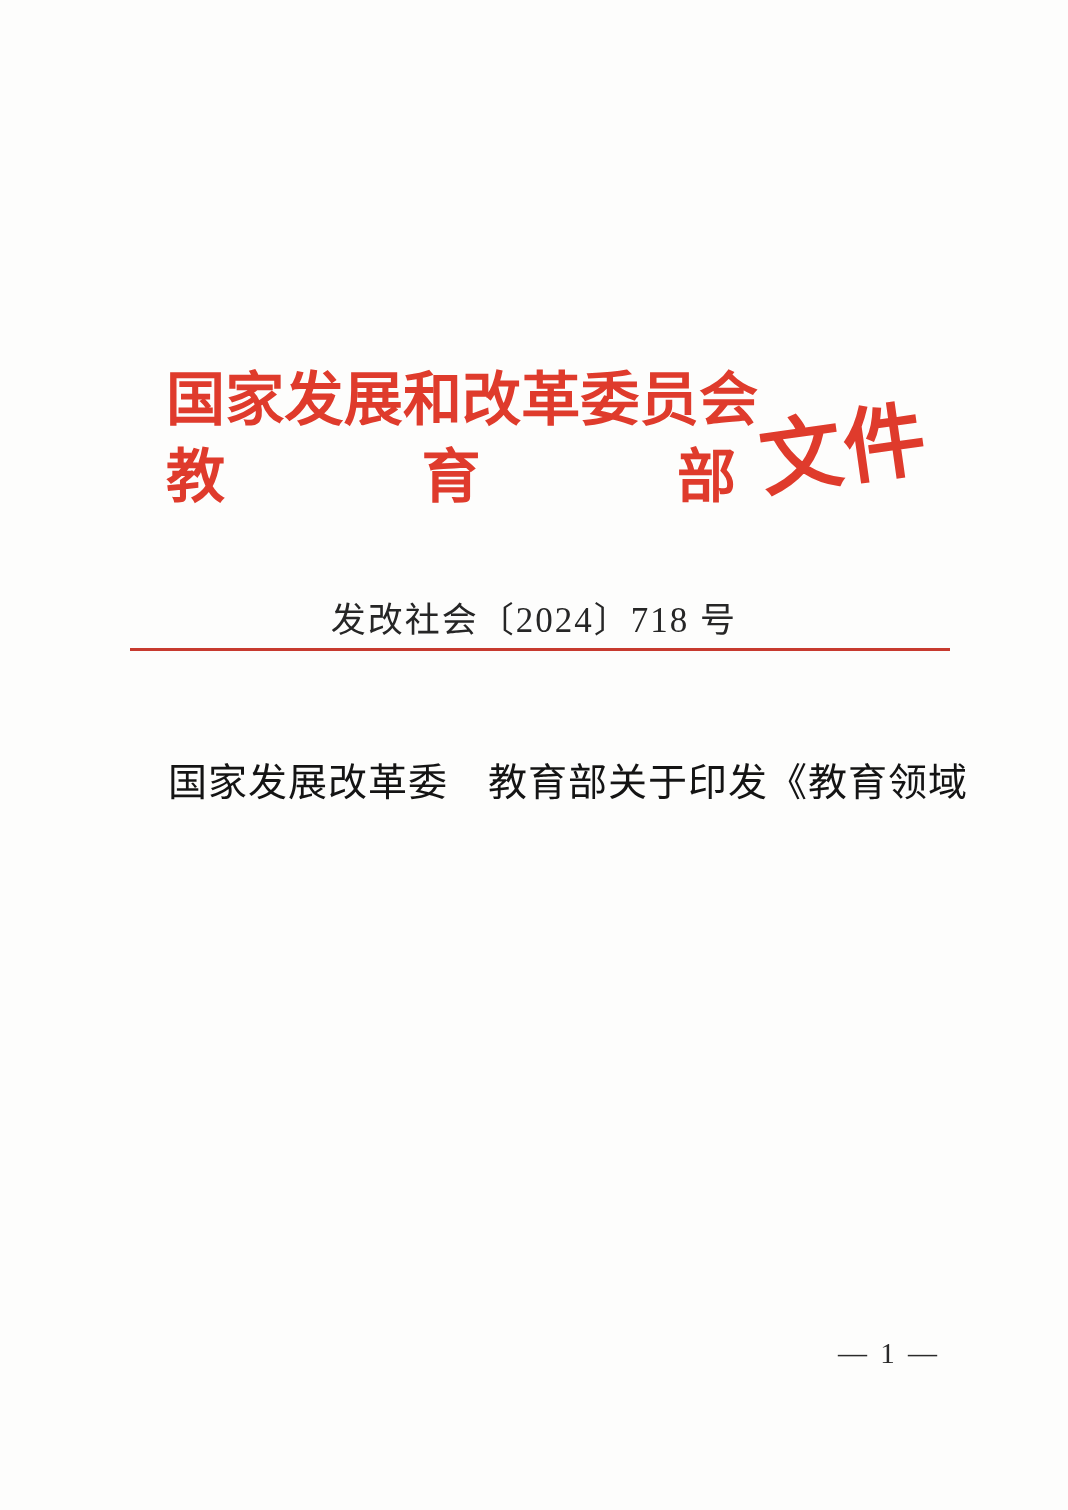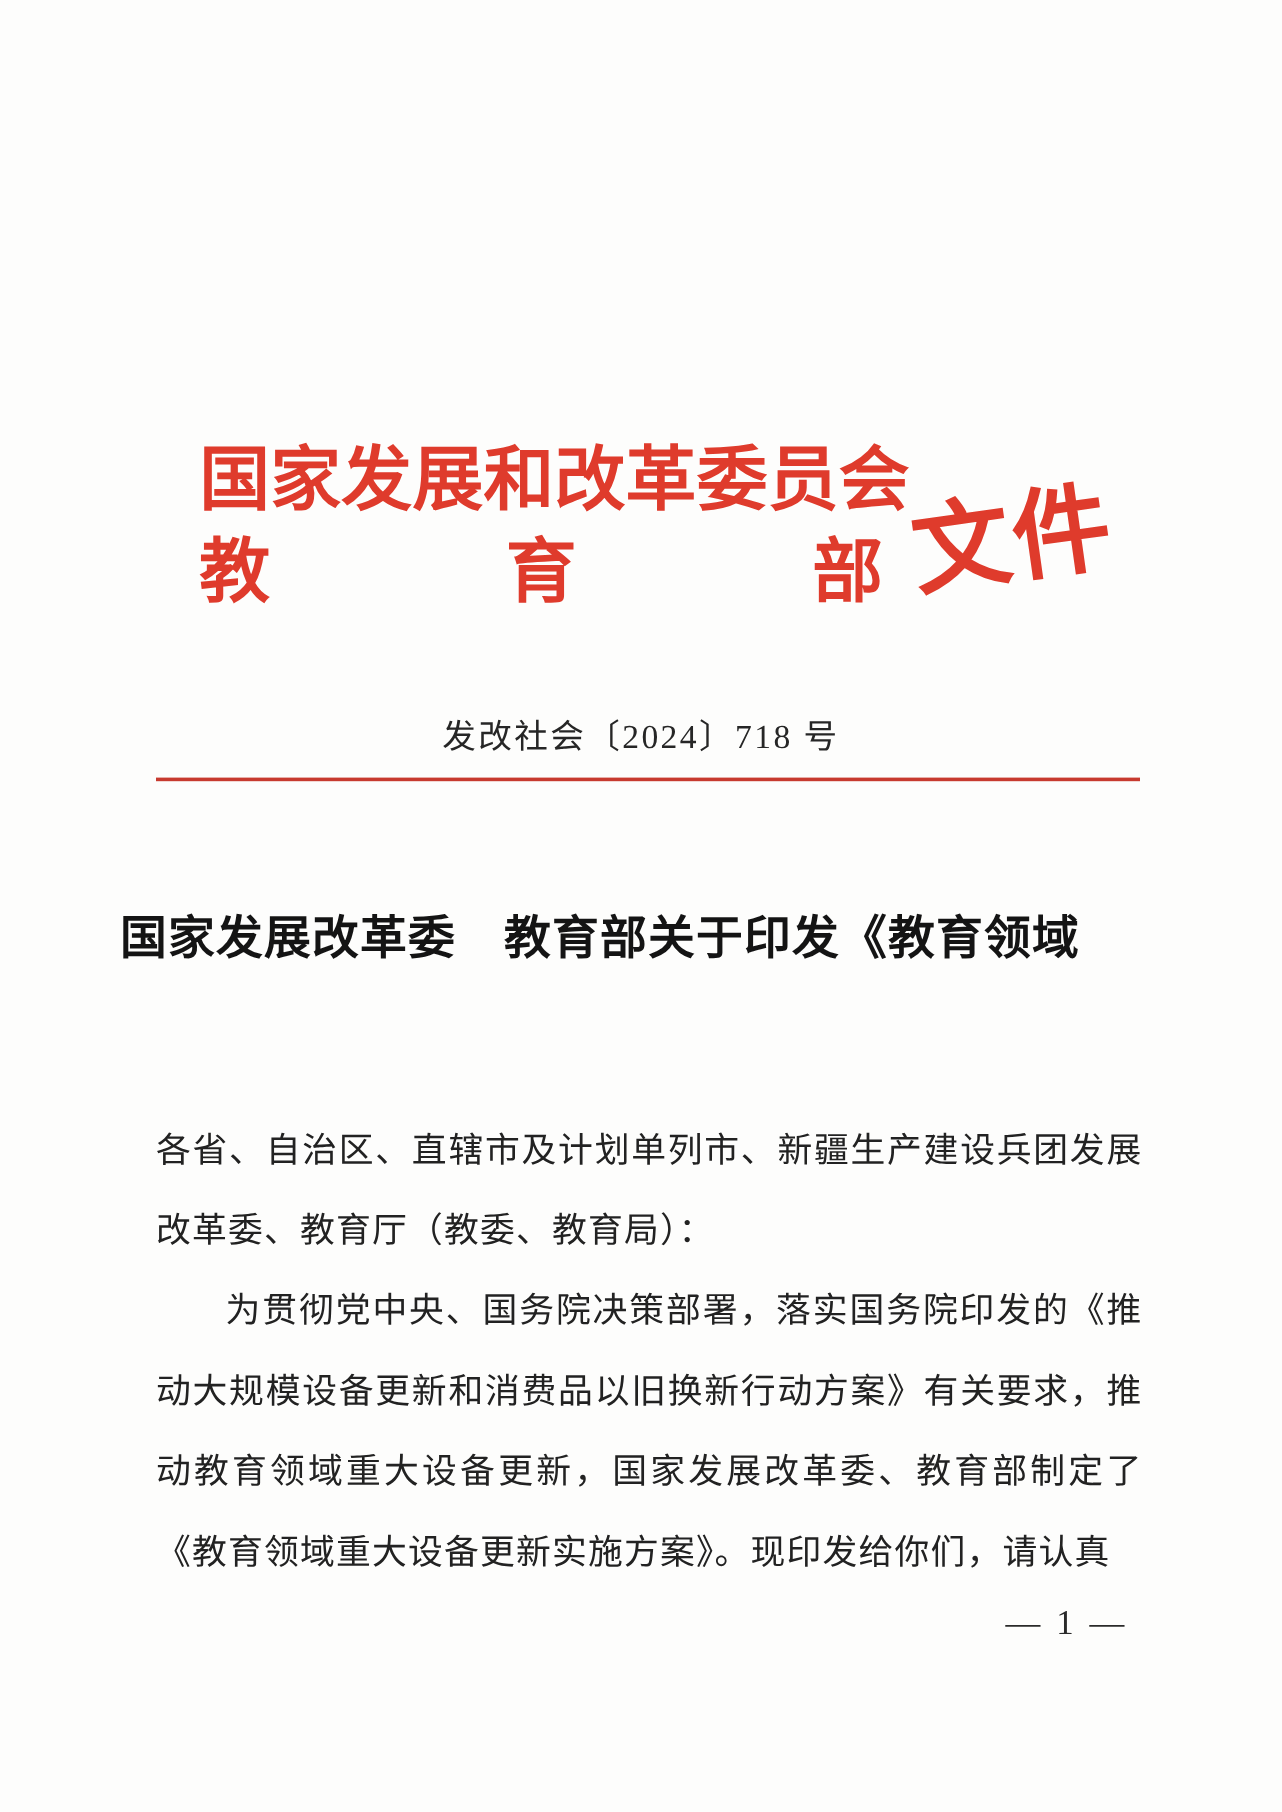--- a/index.html
+++ b/index.html
@@ -67,43 +67,43 @@
     white-space: nowrap;
   }
 
   
   .doc-number {
     position: absolute;
     top: 591px;
     left: 0;
     width: 100%;
     text-align: center;
-    font-size: 28px;
+    font-size: 35px;
     letter-spacing: 2px;
     color: #262626;
   }
   .red-divider {
     position: absolute;
     top: 648px;
     left: 130px;
     width: 820px;
     height: 3px;
     background: var(--divider-red);
   }
 
   
   .doc-title {
     position: absolute;
     top: 750px;
     left: 100px;
     width: 868px;
     margin: 0;
-    text-align: left;
+    text-align: right;
     font-size: 39px;
-    font-weight: bold;
+    font-weight: normal;
     color: #141414;
     line-height: 66px;
     letter-spacing: 1px;
   }
   .doc-title .title-line {
     display: block;
   }
 
   
   .doc-body {
@@ -164,20 +164,16 @@
   </header>
 
   <div class="doc-number">发改社会〔2024〕718 号</div>
 
   <div class="red-divider"></div>
 
   <h1 class="doc-title">
     <span class="title-line">国家发展改革委　教育部关于印发《教育领域</span>
   </h1>
 
-  <div class="doc-body">
-    <p class="salutation">各省、自治区、直辖市及计划单列市、新疆生产建设兵团发展改革委、教育厅（教委、教育局）：</p>
-    <p class="indent">为贯彻党中央、国务院决策部署，落实国务院印发的《推动大规模设备更新和消费品以旧换新行动方案》有关要求，推动教育领域重大设备更新，国家发展改革委、教育部制定了《教育领域重大设备更新实施方案》。现印发给你们，请认真</p>
-  </div>
 
   <div class="page-number">— 1 —</div>
 
 </div>
 
 </body></html>

